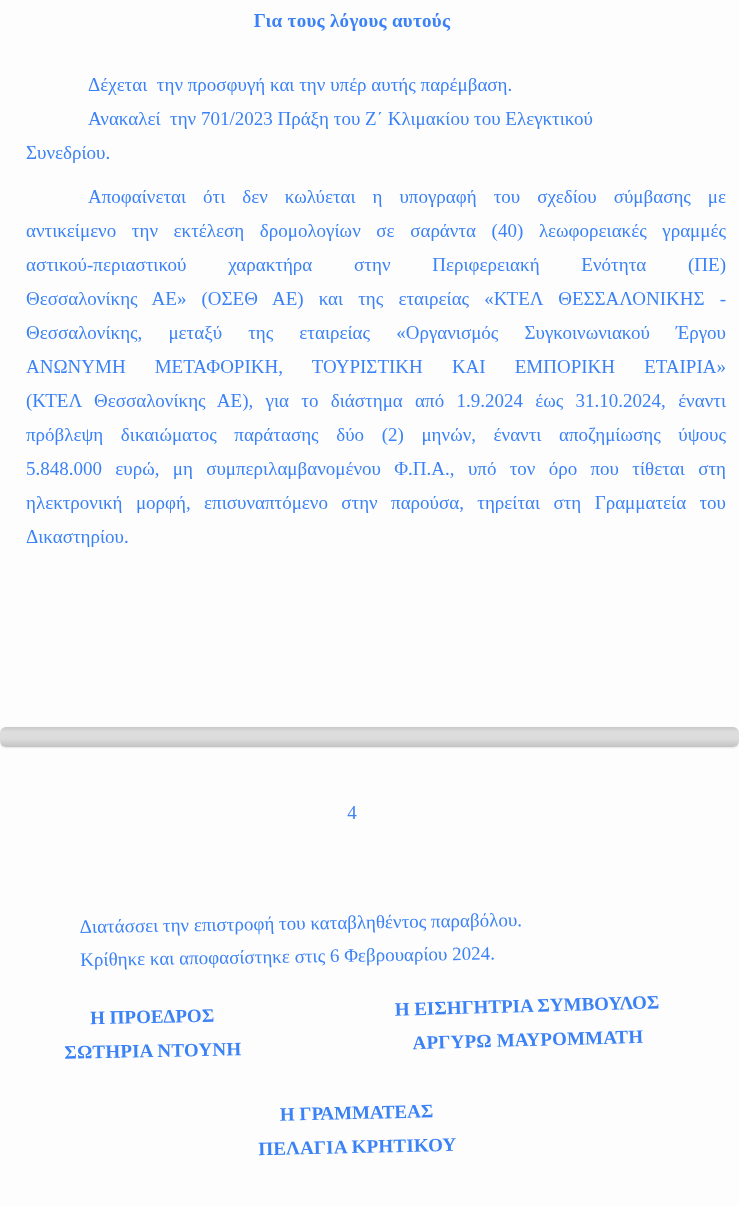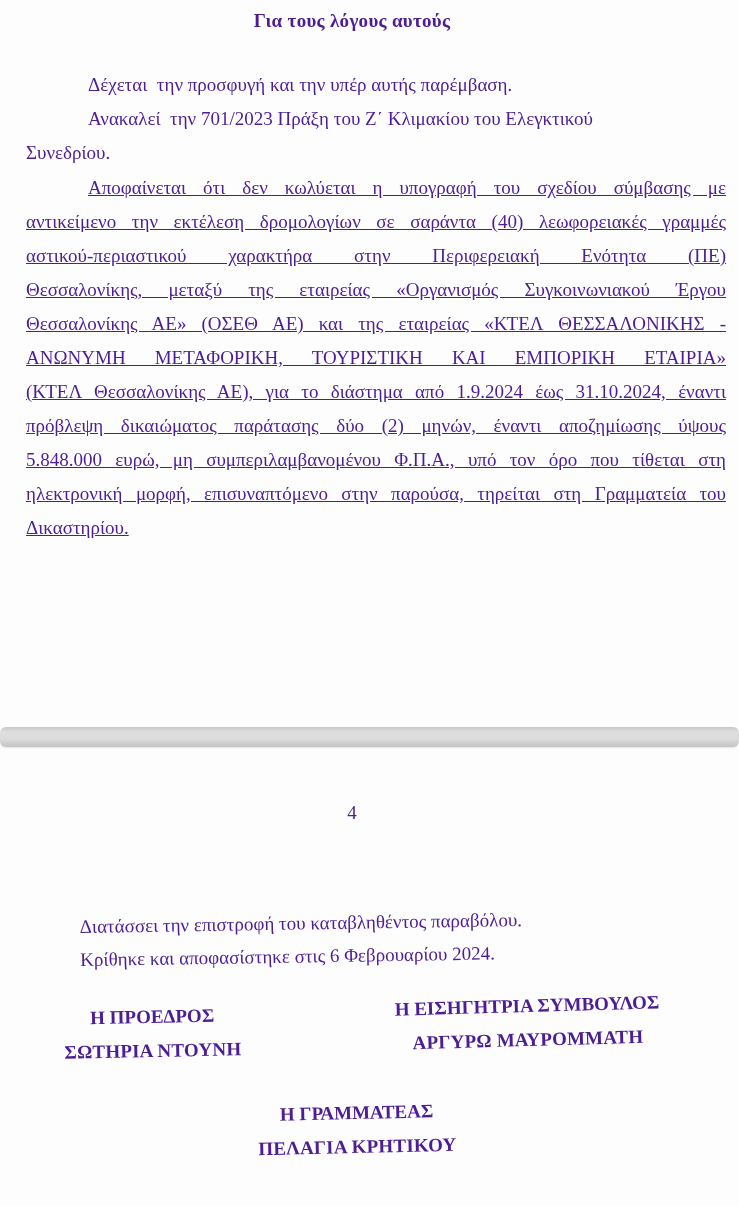--- a/index.html
+++ b/index.html
@@ -3,21 +3,21 @@
 <meta charset="utf-8">
 <style>
   html, body { margin: 0; padding: 0; background: #ffffff; }
   .screen {
     position: relative;
     width: 739px;
     height: 1206px;
     background: #fdfdfd;
     overflow: hidden;
     font-family: "Liberation Serif", "DejaVu Serif", serif;
-    color: #4c1d95;
+    color: #3b82f6;
   }
 
   
   .doc-title {
     position: absolute;
     left: 12px; top: 10px;
     width: 680px;
     text-align: center;
     font-size: 19px;
     font-weight: bold;
@@ -30,21 +30,21 @@
     width: 700px;
     font-size: 19px;
     line-height: 34px;
   }
   .line { white-space: pre-wrap; }
   .indent { text-indent: 62px; }
   .jpара, .jline {
     text-align: justify;
     text-align-last: justify;
   }
-  .para3 { margin-top: 1px; text-decoration: underline; }
+  .para3 { margin-top: 10px; }
 
   
   .page-separator {
     position: absolute;
     left: 0; top: 727px;
     width: 739px; height: 20px;
     border-radius: 6px;
     background: linear-gradient(
       to bottom,
       #c9c9c9 0%,
@@ -92,22 +92,22 @@
 
     <div class="line indent">Δέχεται  την προσφυγή και την υπέρ αυτής παρέμβαση.</div>
 
     <div class="line indent">Ανακαλεί  την 701/2023 Πράξη του Ζ΄ Κλιμακίου του Ελεγκτικού</div>
     <div class="line">Συνεδρίου.</div>
 
     <div class="para3">
       <div class="jline indent">Αποφαίνεται ότι δεν κωλύεται η υπογραφή του σχεδίου σύμβασης με</div>
       <div class="jline">αντικείμενο την εκτέλεση δρομολογίων σε σαράντα (40) λεωφορειακές γραμμές</div>
       <div class="jline">αστικού-περιαστικού χαρακτήρα στην Περιφερειακή Ενότητα (ΠΕ)</div>
+      <div class="jline">Θεσσαλονίκης ΑΕ» (ΟΣΕΘ ΑΕ) και της εταιρείας «ΚΤΕΛ ΘΕΣΣΑΛΟΝΙΚΗΣ -</div>
       <div class="jline">Θεσσαλονίκης, μεταξύ της εταιρείας «Οργανισμός Συγκοινωνιακού Έργου</div>
-      <div class="jline">Θεσσαλονίκης ΑΕ» (ΟΣΕΘ ΑΕ) και της εταιρείας «ΚΤΕΛ ΘΕΣΣΑΛΟΝΙΚΗΣ -</div>
       <div class="jline">ΑΝΩΝΥΜΗ ΜΕΤΑΦΟΡΙΚΗ, ΤΟΥΡΙΣΤΙΚΗ ΚΑΙ ΕΜΠΟΡΙΚΗ ΕΤΑΙΡΙΑ»</div>
       <div class="jline">(ΚΤΕΛ Θεσσαλονίκης ΑΕ), για το διάστημα από 1.9.2024 έως 31.10.2024, έναντι</div>
       <div class="jline">πρόβλεψη δικαιώματος παράτασης δύο (2) μηνών, έναντι αποζημίωσης ύψους</div>
       <div class="jline">5.848.000 ευρώ, μη συμπεριλαμβανομένου Φ.Π.Α., υπό τον όρο που τίθεται στη</div>
       <div class="jline">ηλεκτρονική μορφή, επισυναπτόμενο στην παρούσα, τηρείται στη Γραμματεία του</div>
       <div class="line">Δικαστηρίου.</div>
     </div>
   </div>
 
   <div class="page-separator"></div>

